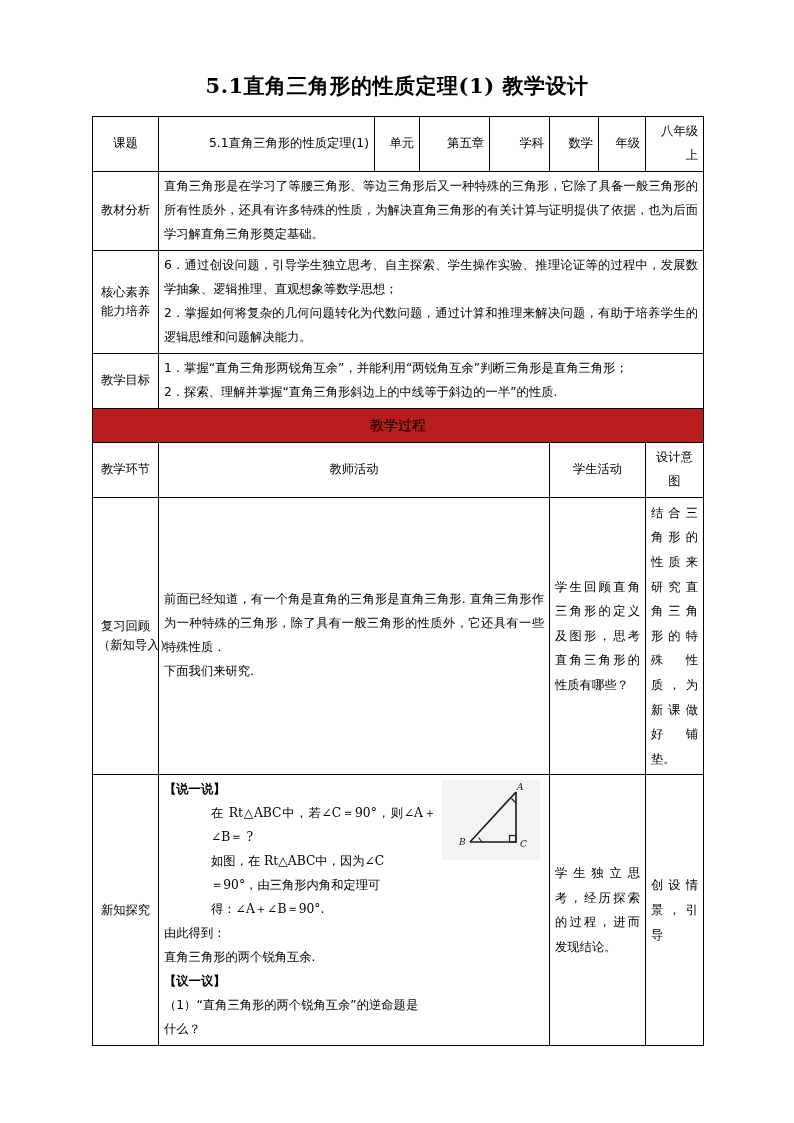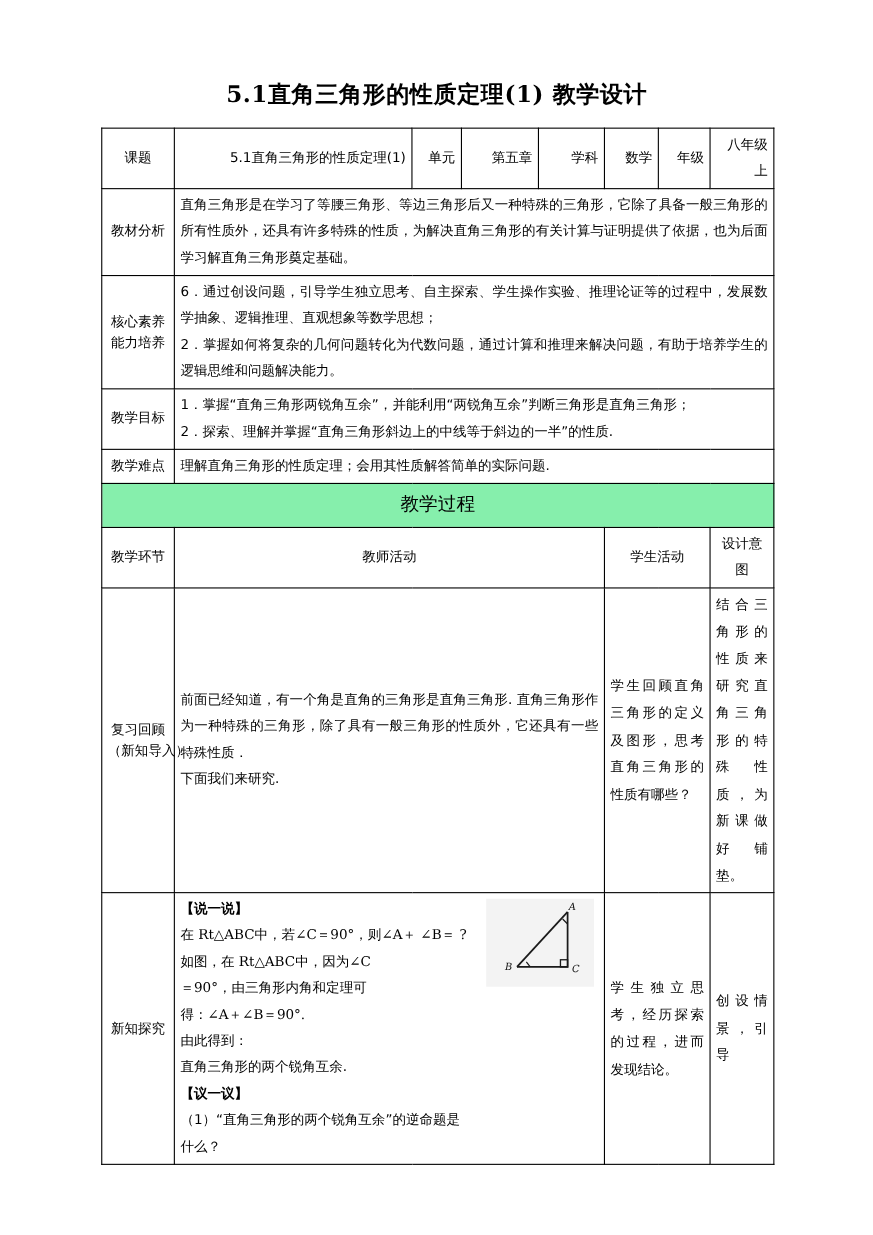--- a/index.html
+++ b/index.html
@@ -54,43 +54,44 @@
   td.body-cell {
     vertical-align: middle;
     text-align: justify;
     text-justify: inter-ideograph;
   }
   td.center {
     text-align: right;
     vertical-align: middle;
   }
   .head-band {
-    background: #86efac;
-    text-align: center;
-    font-size: 17px;
+    background: #b91c1c;
+    text-align: center;
+    font-size: 14px;
     padding: 5px 0;
   }
   .colhead {
     text-align: center;
     font-size: 12.3px;
     padding: 6px 2px;
   }
   .para {
     margin: 0;
   }
   .narrow-col {
     text-align: justify;
     text-justify: inter-ideograph;
     vertical-align: middle;
     font-size: 12.3px;
     line-height: 2.0;
     margin-top: 31px;
   }
   .mathline {
     font-family: "DejaVu Serif", "Liberation Serif", serif;
+    margin-left: 47px;
   }
   .fig-wrap {
     float: right;
     width: 98px;
     height: 80px;
     margin: 2px 4px 2px 6px;
     background: #f3f3f3;
   }
   .bold-mark {
     font-weight: bold;
@@ -153,24 +154,20 @@
 
     <tr>
       <td class="label">教学目标</td>
       <td class="body-cell" colspan="7">
         <p class="para">1．掌握“直角三角形两锐角互余”，并能利用“两锐角互余”判断三角形是直角三角形；</p>
         <p class="para">2．探索、理解并掌握“直角三角形斜边上的中线等于斜边的一半”的性质.</p>
       </td>
     </tr>
 
 
-    <tr>
-      <td class="label">教学难点</td>
-      <td class="body-cell" colspan="7">理解直角三角形的性质定理；会用其性质解答简单的实际问题.</td>
-    </tr>
 
     <tr>
       <td class="head-band" colspan="8">教学过程</td>
     </tr>
 
     <tr>
       <td class="colhead">教学环节</td>
       <td class="colhead" colspan="4">教师活动</td>
       <td class="colhead" colspan="2">学生活动</td>
       <td class="colhead">设计意图</td>

